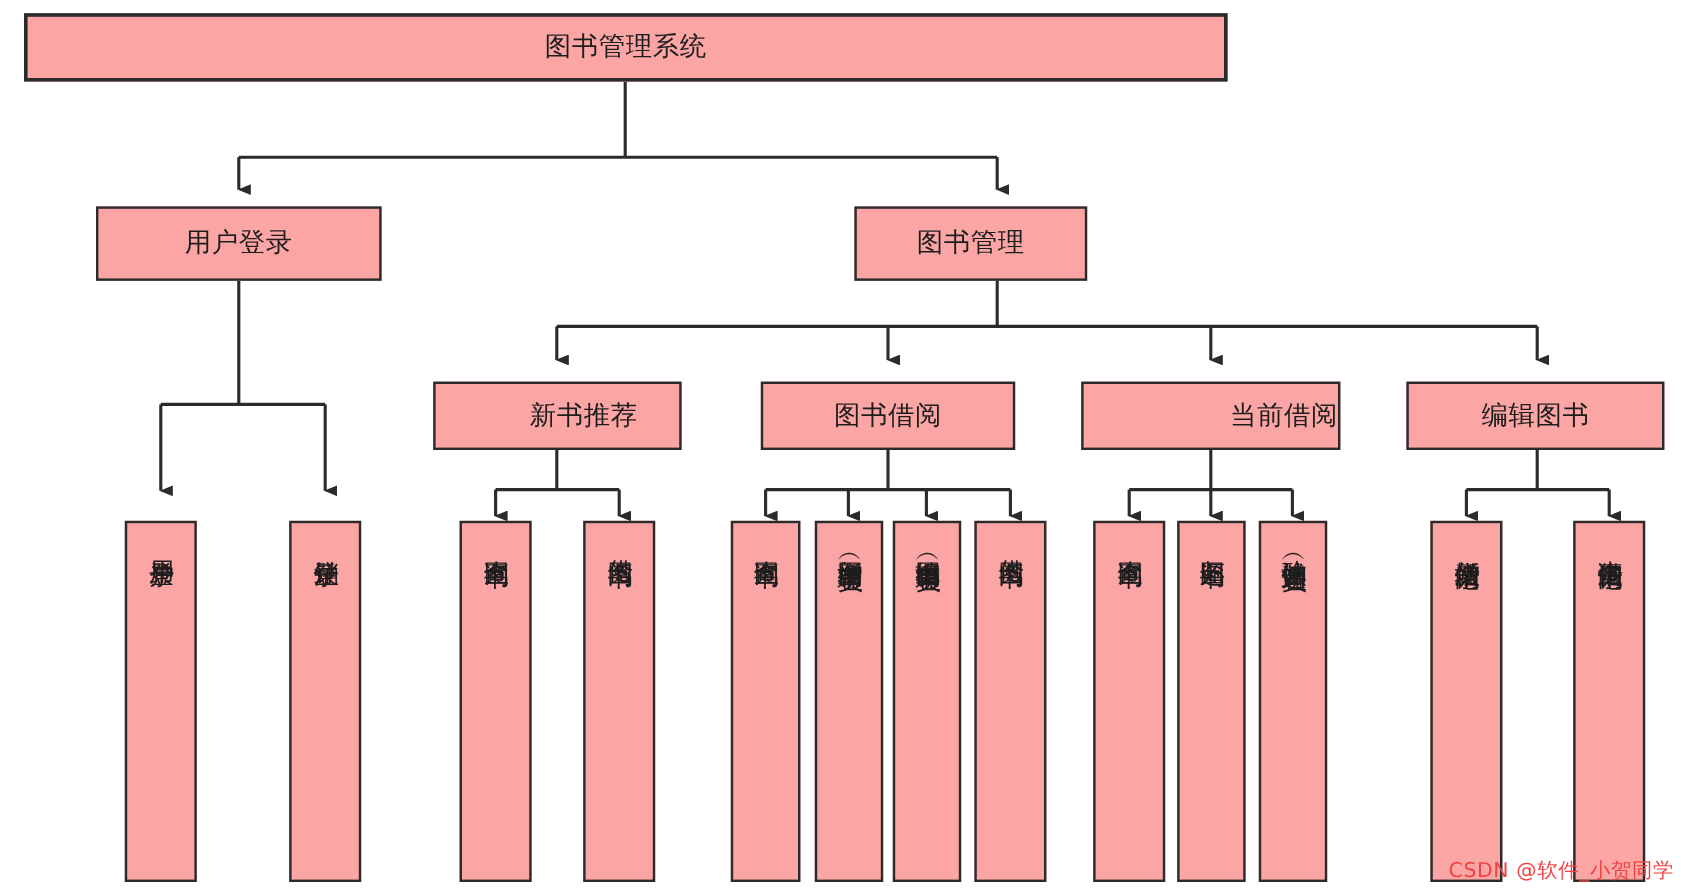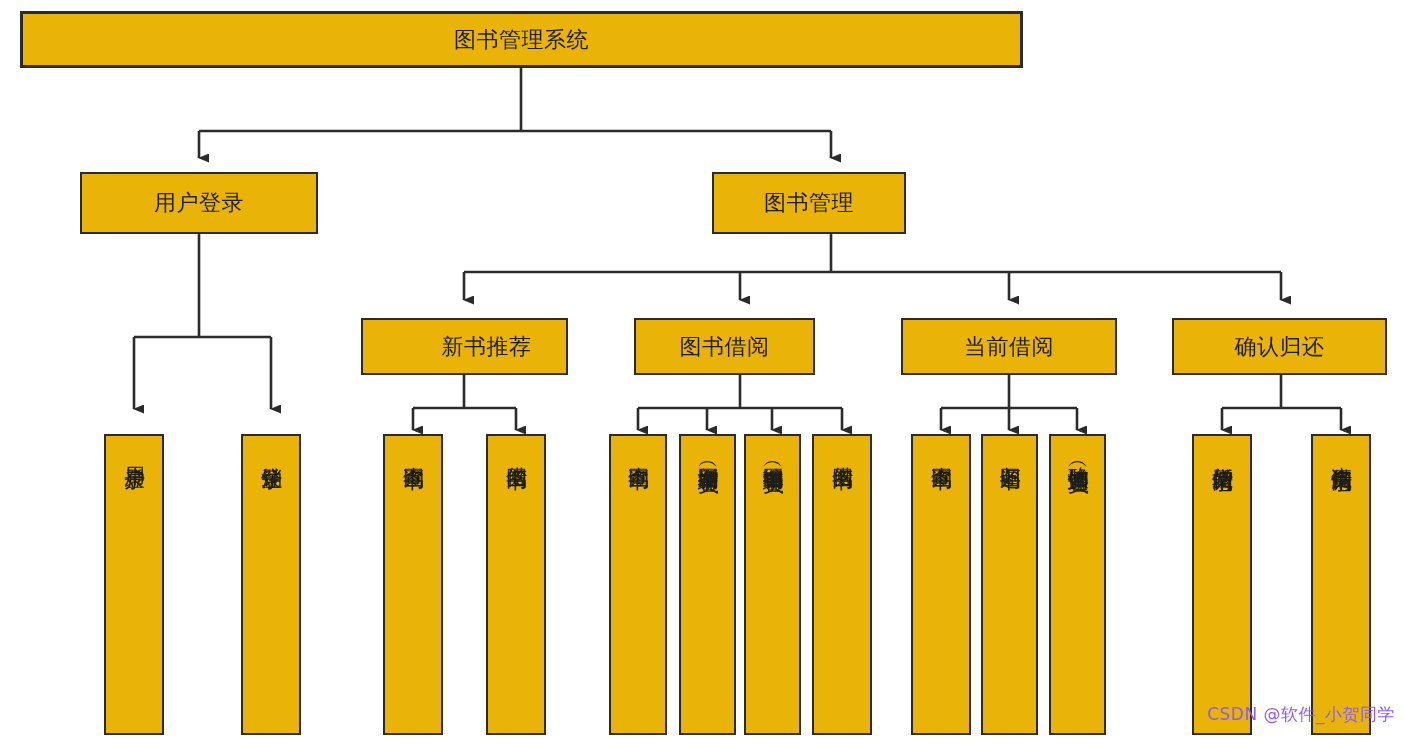--- a/index.html
+++ b/index.html
@@ -22,21 +22,21 @@
     position: absolute;
     left: 0;
     top: 0;
     width: 1405px;
     height: 747px;
     pointer-events: none;
   }
   .node {
     position: absolute;
     box-sizing: border-box;
-    background: #eab308;
+    background: #fca5a5;
     border: 2px solid #2b2b2b;
     display: flex;
     align-items: center;
     justify-content: center;
   }
   .node.root {
     border-width: 3px;
   }
   .node-label {
     font-size: 22px;
@@ -55,23 +55,23 @@
     writing-mode: vertical-rl;
     text-orientation: upright;
     font-size: 21px;
     line-height: 1.32;
     letter-spacing: 1px;
     white-space: nowrap;
   }
   .watermark {
     position: absolute;
     right: 10px;
-    bottom: 21px;
+    bottom: 10px;
     font-size: 17px;
-    color: #8b5cf6;
+    color: #ef4444;
     letter-spacing: 0.5px;
     white-space: nowrap;
   }
 </style>
 </head>
 <body>
 
 <div id="diagram-root">
 
   <svg class="connectors" viewBox="0 0 1405 747" xmlns="http://www.w3.org/2000/svg">
@@ -132,28 +132,28 @@
   <div class="node" style="left:80px; top:172px; width:238px; height:62px;">
     <span class="node-label">用户登录</span>
   </div>
   <div class="node" style="left:712px; top:172px; width:194px; height:62px;">
     <span class="node-label">图书管理</span>
   </div>
 
   <div class="node" style="left:361px; top:318px; width:207px; height:57px;padding-left:44px;">
     <span class="node-label">新书推荐</span>
   </div>
-  <div class="node" style="left:634px; top:318px; width:181px; height:57px;">
+  <div class="node" style="left:634px; top:318px; width:212px; height:57px;">
     <span class="node-label">图书借阅</span>
   </div>
-  <div class="node" style="left:901px; top:318px; width:216px; height:57px;">
+  <div class="node" style="left:901px; top:318px; width:216px; height:57px;justify-content:flex-end;">
     <span class="node-label">当前借阅</span>
   </div>
   <div class="node" style="left:1172px; top:318px; width:215px; height:57px;">
-    <span class="node-label">确认归还</span>
+    <span class="node-label">编辑图书</span>
   </div>
 
   <div class="node leaf" style="left:104px; top:434px; width:60px; height:301px;">
     <span class="node-label">用户登录</span>
   </div>
   <div class="node leaf" style="left:241px; top:434px; width:60px; height:301px;">
     <span class="node-label">注销登录</span>
   </div>
 
   <div class="node leaf" style="left:383px; top:434px; width:60px; height:301px;">

